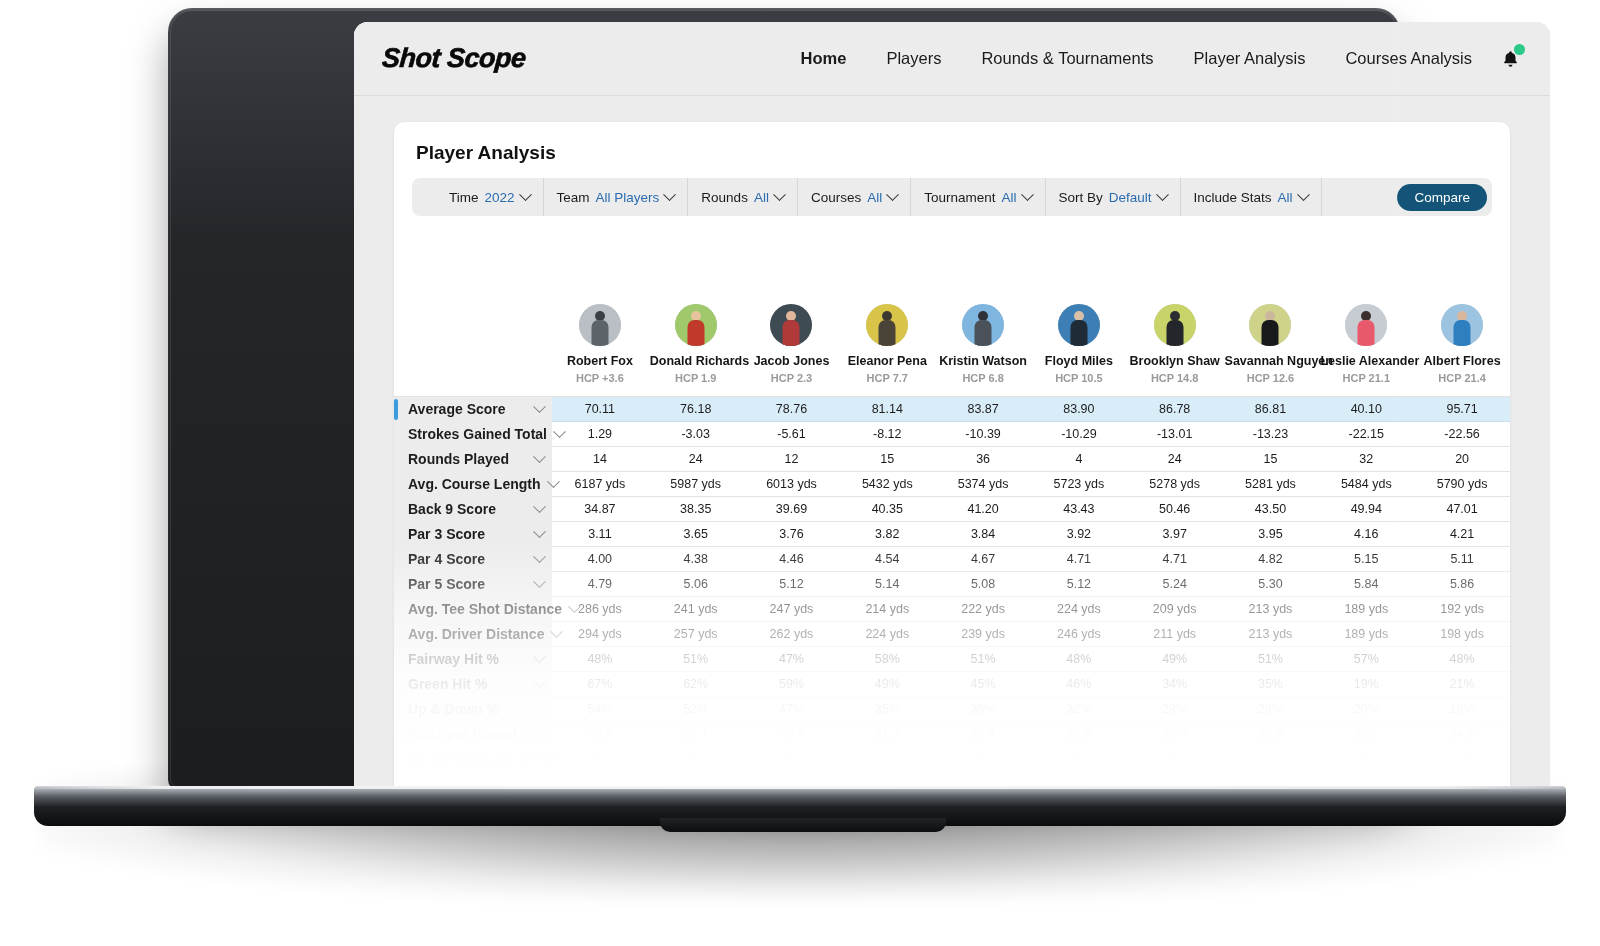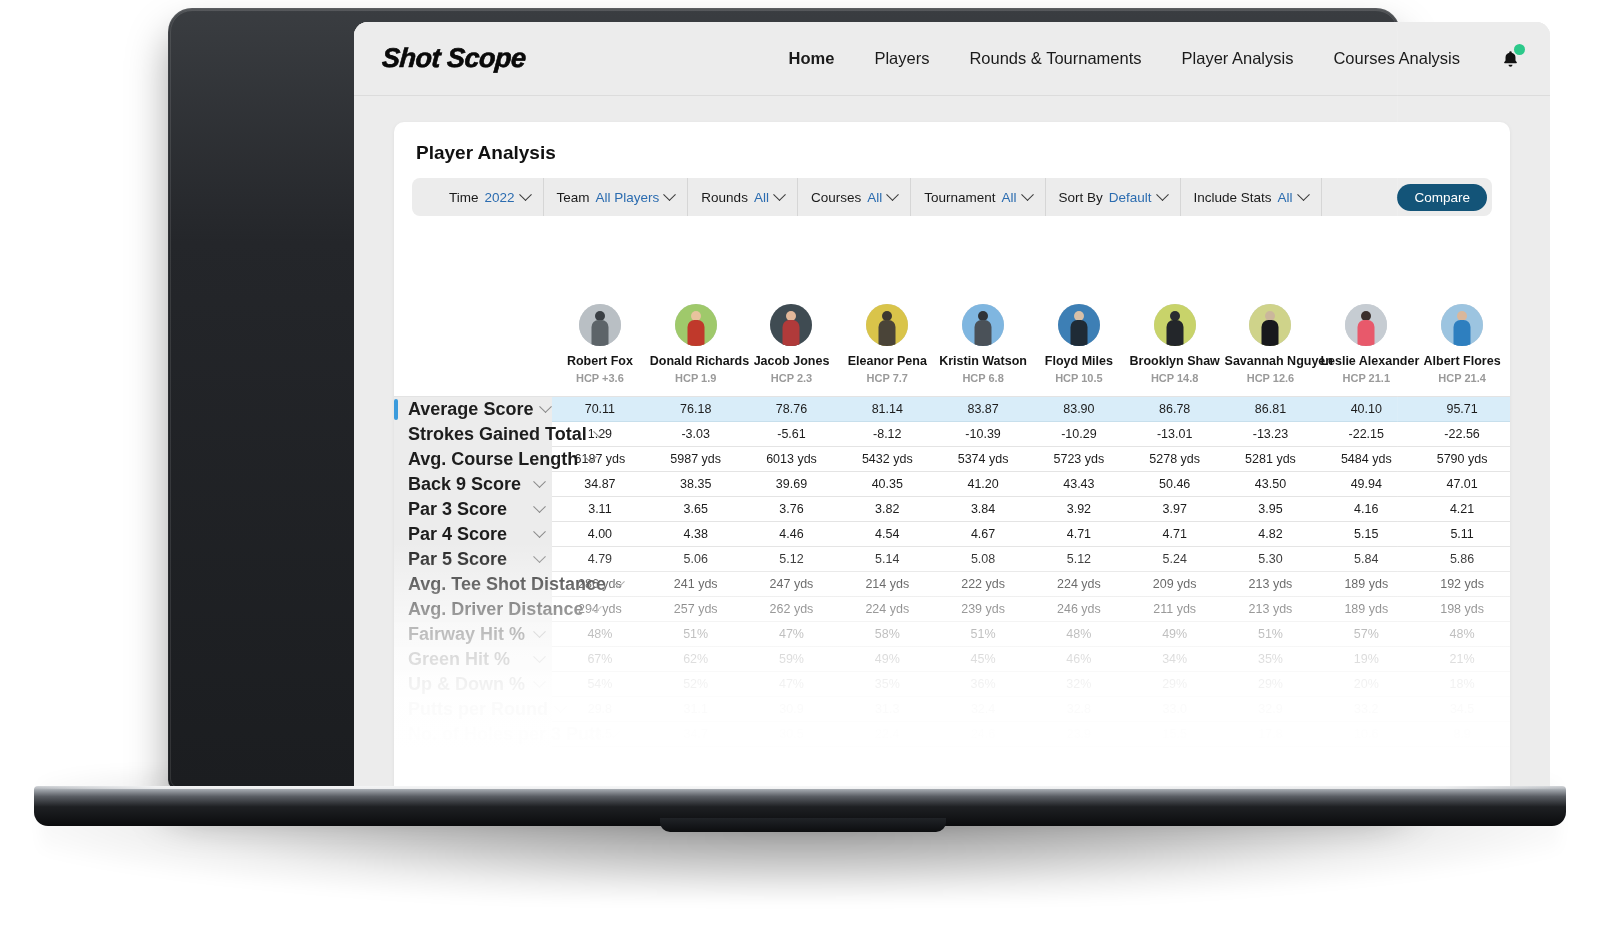--- a/index.html
+++ b/index.html
@@ -59,21 +59,21 @@
     height:74px; background:#ececec;
     display:flex; align-items:center; padding:0 26px 0 28px;
     border-bottom:1px solid #dcdcdc;
   }
   .logo{
     font-family:"Liberation Sans", sans-serif;
     font-weight:700; font-style:italic; font-size:27px; letter-spacing:-0.5px;
     color:#0a0a0a; transform: skewX(-4deg);
     -webkit-text-stroke: 0.6px #000;
   }
-  .nav{ display:flex; align-items:flex-end; gap:40px; margin-left:auto; margin-right:36px;padding-left:40px; }
+  .nav{ display:flex; align-items:flex-end; gap:40px; margin-left:auto; margin-right:24px;padding-left:40px; }
   .nav a{ font-size:16.5px; color:#1b1b1b; text-decoration:none; white-space:nowrap; }
   .nav a.active{ font-weight:700; }
   .bell-wrap{ position:relative; width:28px; height:28px; display:flex; align-items:center; justify-content:center; }
   .bell-dot{ position:absolute; right:-1px; top:-1px; width:11px; height:11px; border-radius:50%; background:#2bc98a; }
 
   
   .card{
     position:absolute; left:40px; top:100px; right:40px; bottom:0;
     background:#fff; border-radius:10px 10px 0 0;
     box-shadow:0 1px 4px rgba(0,0,0,0.06);
@@ -115,21 +115,21 @@
     background:#cfd4d8; overflow:hidden; position:relative;
   }
   .avatar .sky{ position:absolute; inset:0; }
   .avatar .fig{ position:absolute; left:50%; bottom:0; width:17px; height:26px; transform:translateX(-50%); border-radius:7px 7px 2px 2px; }
   .avatar .head{ position:absolute; left:50%; top:7px; width:10px; height:10px; border-radius:50%; transform:translateX(-50%); }
   .pname{ font-size:12.5px; font-weight:700; color:#151515; line-height:1.2; white-space:nowrap; }
   .phcp{ font-size:11px; color:#9a9a9a; margin-top:3px; }
 
   tbody tr{ height:25px; }
   td.label{
-    background:#ececec; font-size:18px; font-weight:700; color:#1d1d1d;
+    background:#ececec; font-size:14px; font-weight:700; color:#1d1d1d;
     padding:0 8px 0 14px; position:relative; white-space:nowrap;
   }
   td.label .row-inner{ display:flex; align-items:center; justify-content:space-between; gap:8px; }
   td.label .chev2{ width:9px; height:9px; border-right:1.6px solid #8a8a8a; border-bottom:1.6px solid #8a8a8a; transform:rotate(45deg) translate(-2px,-2px); flex:0 0 auto; }
   tr.first td.label::before{
     content:""; position:absolute; left:0; top:2px; bottom:2px; width:4px; background:#3b9bdc; border-radius:2px;
   }
   td.cell{
     text-align:center; font-size:12.5px; color:#1d1d1d;
     border-bottom:1px solid #e4e4e4; background:#fff;
@@ -360,20 +360,38 @@
                     <td class="cell">-10.39</td>
                     <td class="cell">-10.29</td>
                     <td class="cell">-13.01</td>
                     <td class="cell">-13.23</td>
                     <td class="cell">-22.15</td>
                     <td class="cell">-22.56</td>
                   </tr>
                   <tr>
                     <td class="label">
                       <div class="row-inner">
+                        <span>Rounds Played</span>
+                        <span class="chev2"></span>
+                      </div>
+                    </td>
+                    <td class="cell">14</td>
+                    <td class="cell">24</td>
+                    <td class="cell">12</td>
+                    <td class="cell">15</td>
+                    <td class="cell">36</td>
+                    <td class="cell">4</td>
+                    <td class="cell">24</td>
+                    <td class="cell">15</td>
+                    <td class="cell">32</td>
+                    <td class="cell">20</td>
+                  </tr>
+                  <tr>
+                    <td class="label">
+                      <div class="row-inner">
                         <span>Avg. Course Length</span>
                         <span class="chev2"></span>
                       </div>
                     </td>
                     <td class="cell">6187 yds</td>
                     <td class="cell">5987 yds</td>
                     <td class="cell">6013 yds</td>
                     <td class="cell">5432 yds</td>
                     <td class="cell">5374 yds</td>
                     <td class="cell">5723 yds</td>

